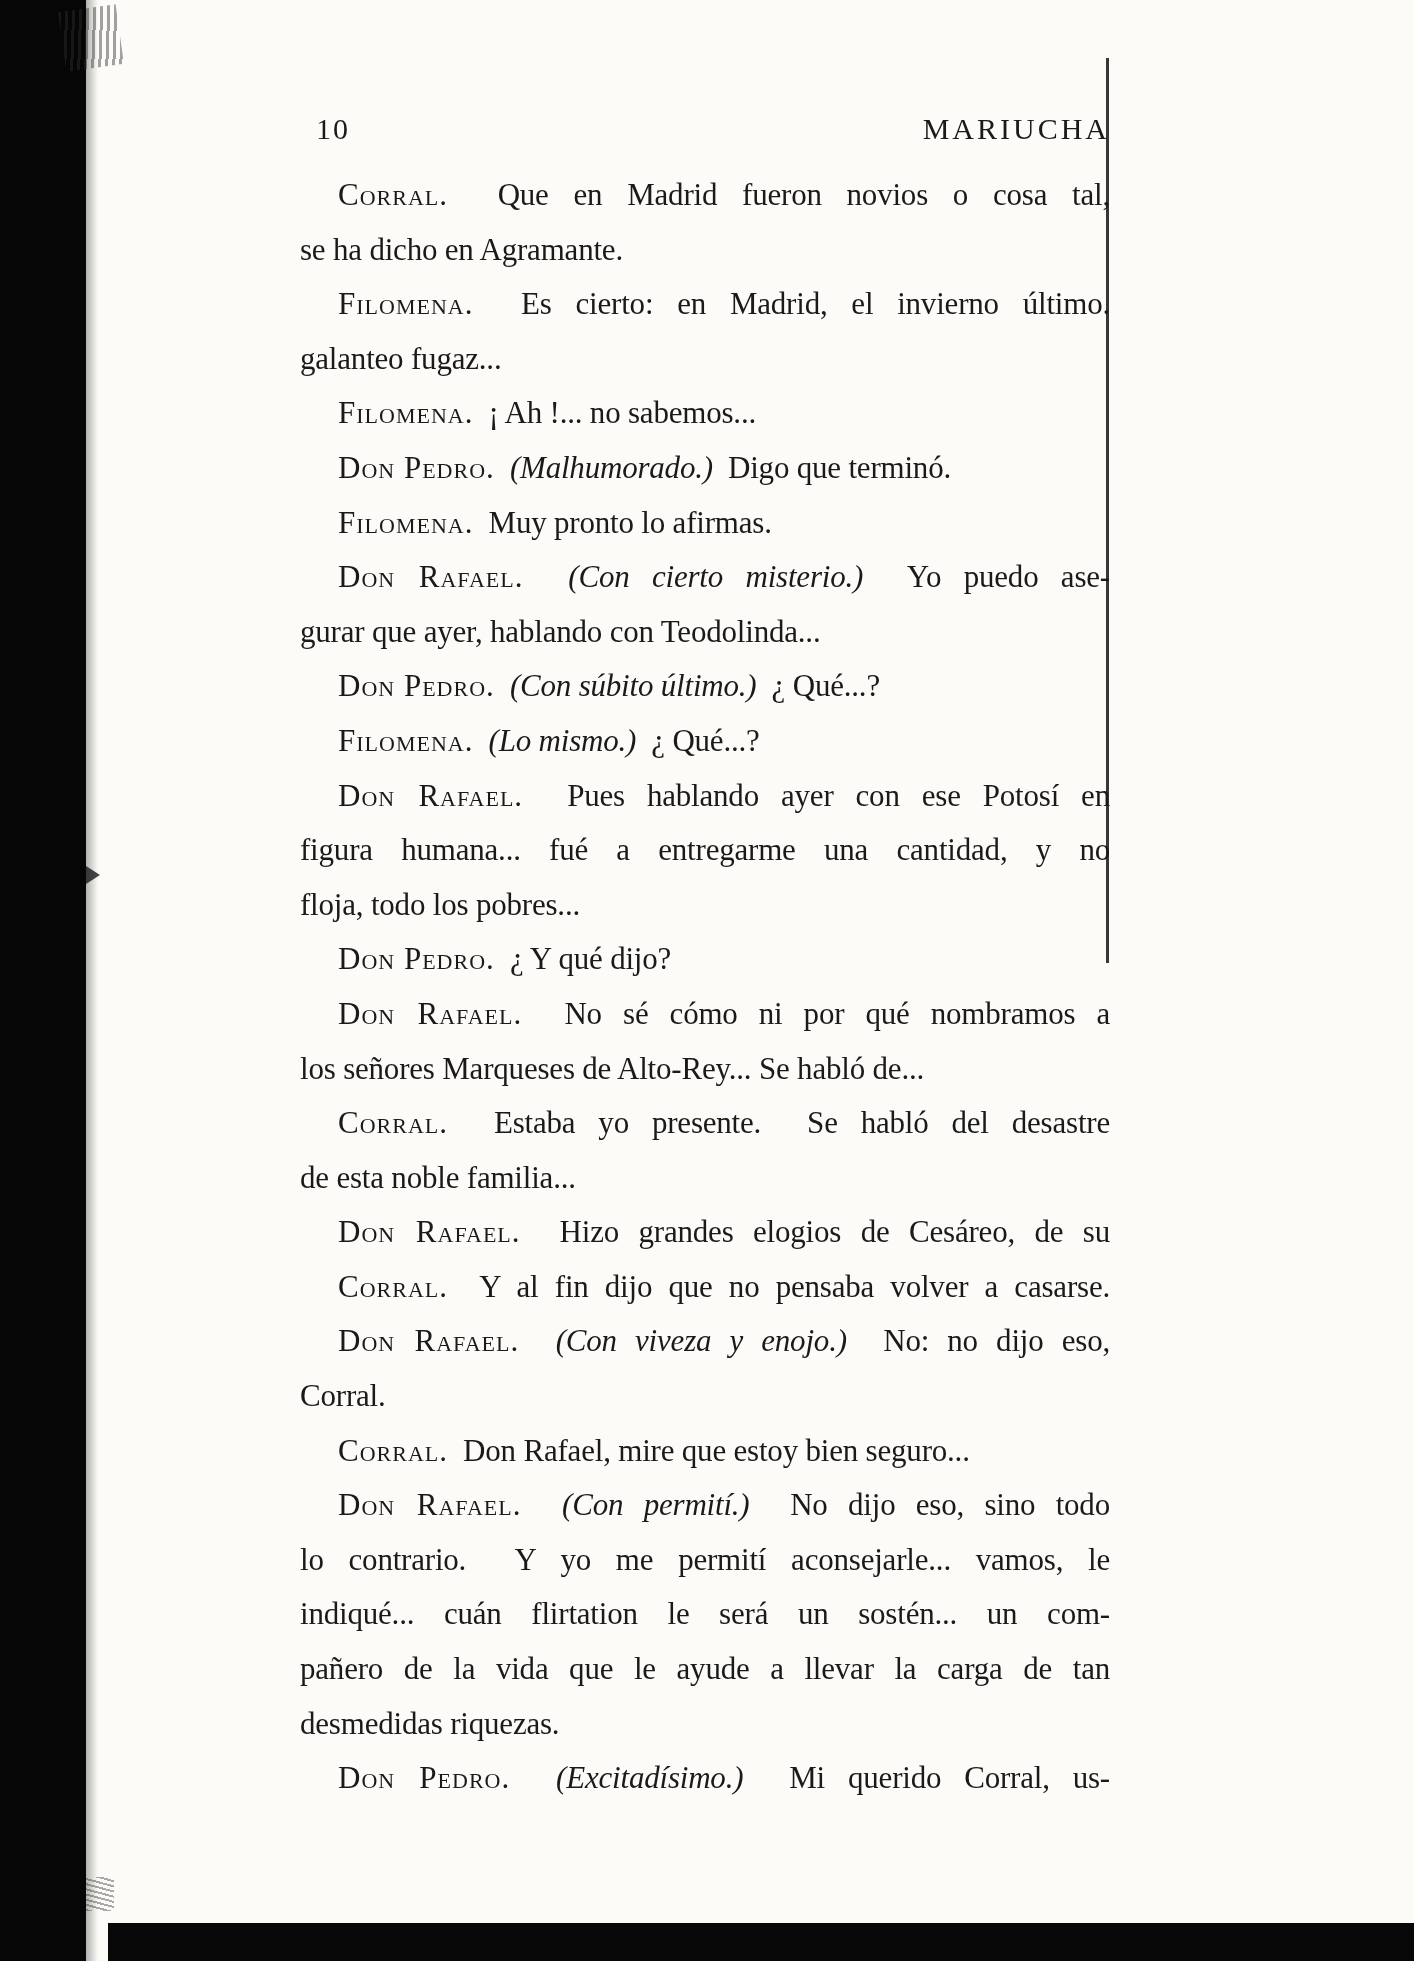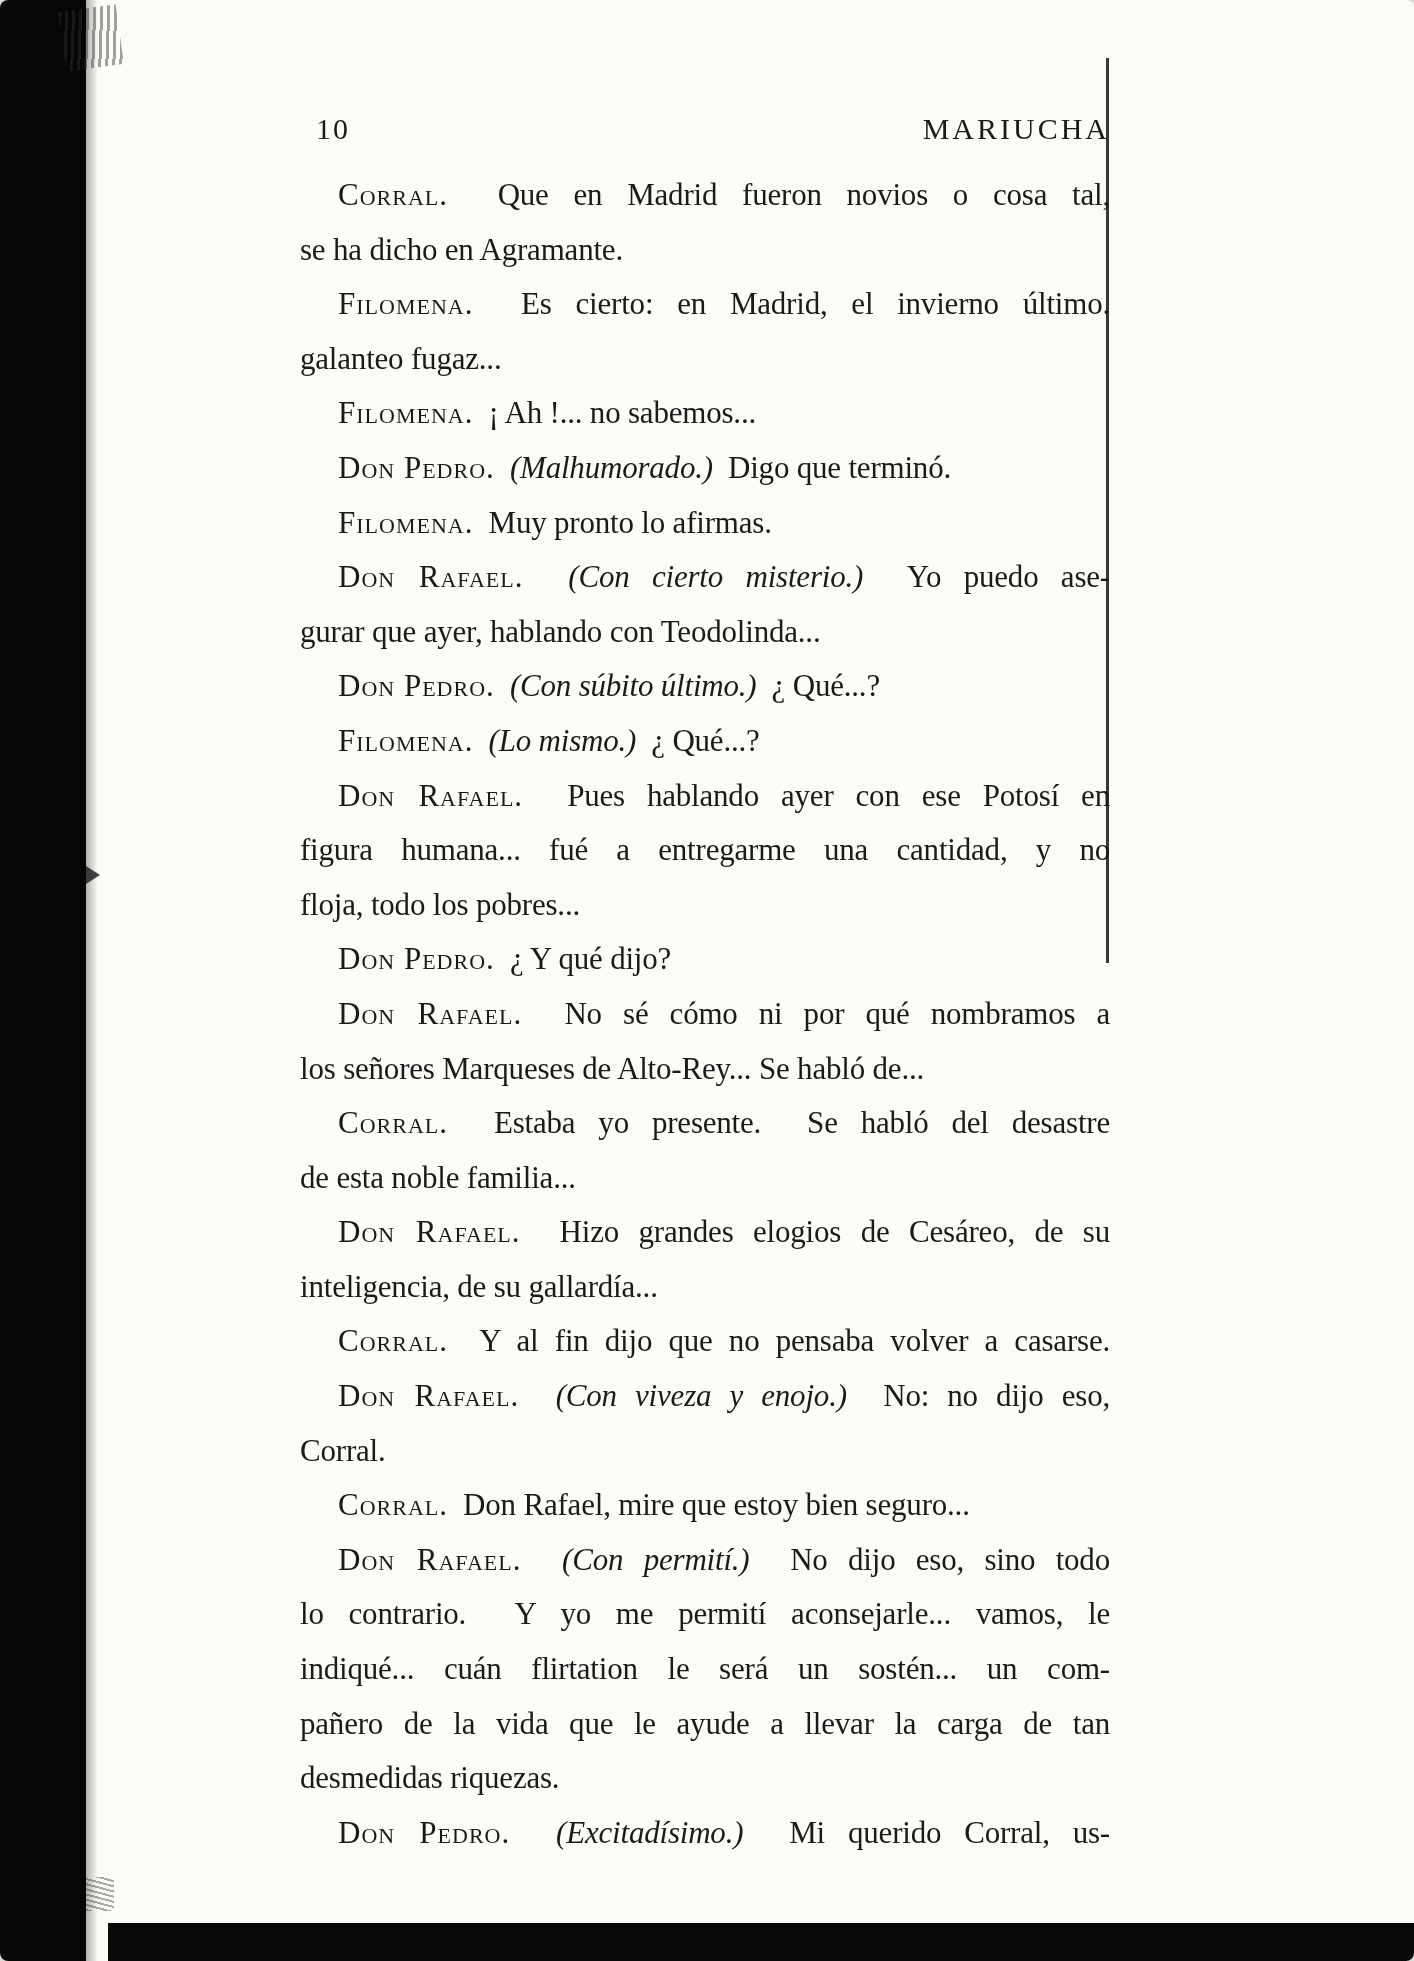--- a/index.html
+++ b/index.html
@@ -6,21 +6,20 @@
   body {
     width: 1414px; height: 1961px;
     background: #dddcd8;
     font-family: "Liberation Serif", "DejaVu Serif", serif;
   }
   .page {
     position: relative; width: 1414px; height: 1961px;
     background: var(--paper, #fcfbf8);
     color: var(--ink, #1a1a1a);
     overflow: hidden;
-    border-radius: 8px;
   }
   
   .edge-left  { position: absolute; left: 0; top: 0; width: 86px; height: 100%; background: #060606; }
   .edge-left-fade { position: absolute; left: 86px; top: 0; width: 12px; height: 100%;
     background: linear-gradient(90deg, rgba(6,6,6,.30), rgba(6,6,6,0)); }
   .edge-bottom { position: absolute; left: 108px; right: 0; bottom: 0; height: 38px; background: #080808; }
   .right-line  { position: absolute; left: 1106px; top: 58px; width: 3px; height: 905px; background: #141414; opacity: .85; }
   .smudge-a { position: absolute; left: 62px; top: 8px; width: 58px; height: 60px;
     background: repeating-linear-gradient(100deg, rgba(45,45,45,.55) 0 3px, rgba(45,45,45,0) 3px 7px);
     transform: rotate(-8deg); opacity: .8; }
@@ -74,21 +73,20 @@
       <div class="tline ind"><span class="sp">Filomena.</span><span class="n">&nbsp; </span><span class="it">(Lo mismo.)</span><span class="n">&nbsp; ¿ Qué...?</span></div>
       <div class="tline ind j"><span class="sp">Don Rafael.</span><span class="n">&nbsp; Pues hablando ayer con ese Potosí en</span></div>
       <div class="tline j"><span class="n">figura humana... fué a entregarme una cantidad, y no</span></div>
       <div class="tline"><span class="n">floja, todo los pobres...</span></div>
       <div class="tline ind"><span class="sp">Don Pedro.</span><span class="n">&nbsp; ¿ Y qué dijo?</span></div>
       <div class="tline ind j"><span class="sp">Don Rafael.</span><span class="n">&nbsp; No sé cómo ni por qué nombramos a</span></div>
       <div class="tline"><span class="n">los señores Marqueses de Alto-Rey... Se habló de...</span></div>
       <div class="tline ind j"><span class="sp">Corral.</span><span class="n">&nbsp; Estaba yo presente.&nbsp; Se habló del desastre</span></div>
       <div class="tline"><span class="n">de esta noble familia...</span></div>
       <div class="tline ind j"><span class="sp">Don Rafael.</span><span class="n">&nbsp; Hizo grandes elogios de Cesáreo, de su</span></div>
-      <div class="tline"><span class="n">inteligencia, de su gallardía...</span></div>
       <div class="tline ind j"><span class="sp">Corral.</span><span class="n">&nbsp; Y al fin dijo que no pensaba volver a casarse.</span></div>
       <div class="tline ind j"><span class="sp">Don Rafael.</span><span class="n">&nbsp; </span><span class="it">(Con viveza y enojo.)</span><span class="n">&nbsp; No: no dijo eso,</span></div>
       <div class="tline"><span class="n">Corral.</span></div>
       <div class="tline ind"><span class="sp">Corral.</span><span class="n">&nbsp; Don Rafael, mire que estoy bien seguro...</span></div>
       <div class="tline ind j"><span class="sp">Don Rafael.</span><span class="n">&nbsp; </span><span class="it">(Con permití.)</span><span class="n">&nbsp; No dijo eso, sino todo</span></div>
       <div class="tline j"><span class="n">lo contrario.&nbsp; Y yo me permití aconsejarle... vamos, le</span></div>
       <div class="tline j"><span class="n">indiqué... cuán flirtation le será un sostén... un com-</span></div>
       <div class="tline j"><span class="n">pañero de la vida que le ayude a llevar la carga de tan</span></div>
       <div class="tline"><span class="n">desmedidas riquezas.</span></div>
       <div class="tline ind j"><span class="sp">Don Pedro.</span><span class="n">&nbsp; </span><span class="it">(Excitadísimo.)</span><span class="n">&nbsp; Mi querido Corral, us-</span></div>

